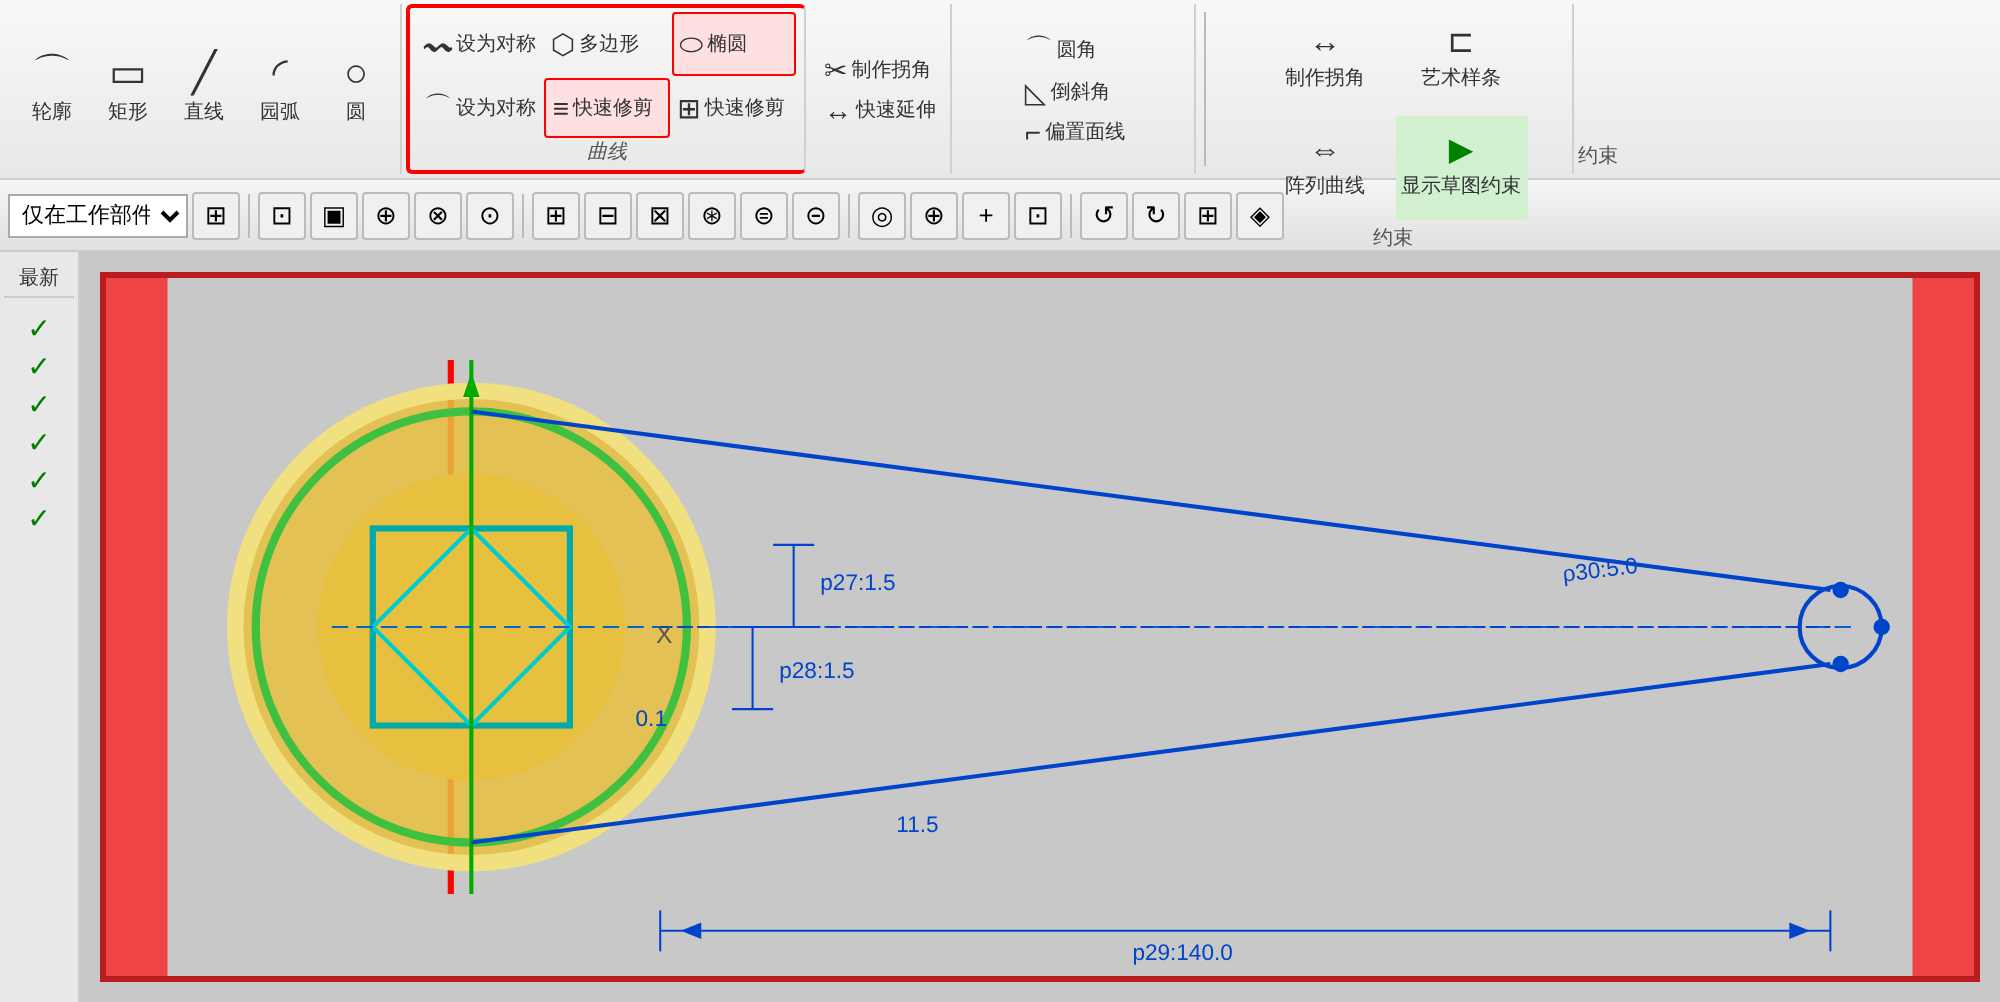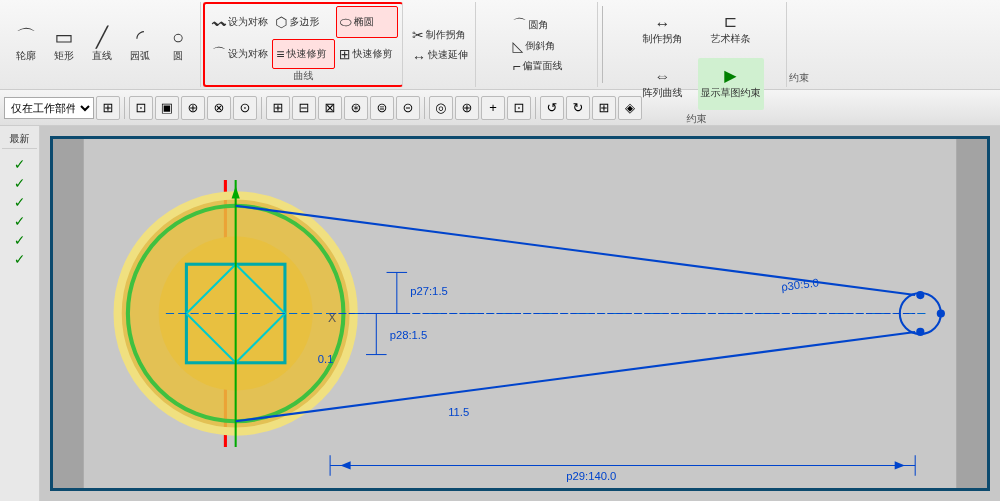--- a/index.html
+++ b/index.html
@@ -88,20 +88,21 @@
       flex-direction: row;
       gap: 2px;
       flex: 1;
     }
 
     .group-curves-label {
       font-size: 10px;
       color: #555;
       text-align: center;
       margin-top: auto;
+      font-style: italic;
     }
 
     
     #toolbar2 {
       width: 1000px;
       height: 36px;
       background: linear-gradient(180deg, #f5f5f5 0%, #e0e0e0 100%);
       border-bottom: 1px solid #ccc;
       display: flex;
       align-items: center;
@@ -183,22 +184,22 @@
       overflow: hidden;
     }
 
     
     #drawing-canvas {
       position: absolute;
       left: 10px;
       top: 10px;
       right: 10px;
       bottom: 10px;
-      border: 3px solid #0c4a6e;
-      background: #a3a3a3;
+      border: 3px solid #b91c1c;
+      background: #ef4444;
     }
 
     #drawing-svg {
       width: 100%;
       height: 100%;
     }
   </style>
 </head>
 <body>
 

